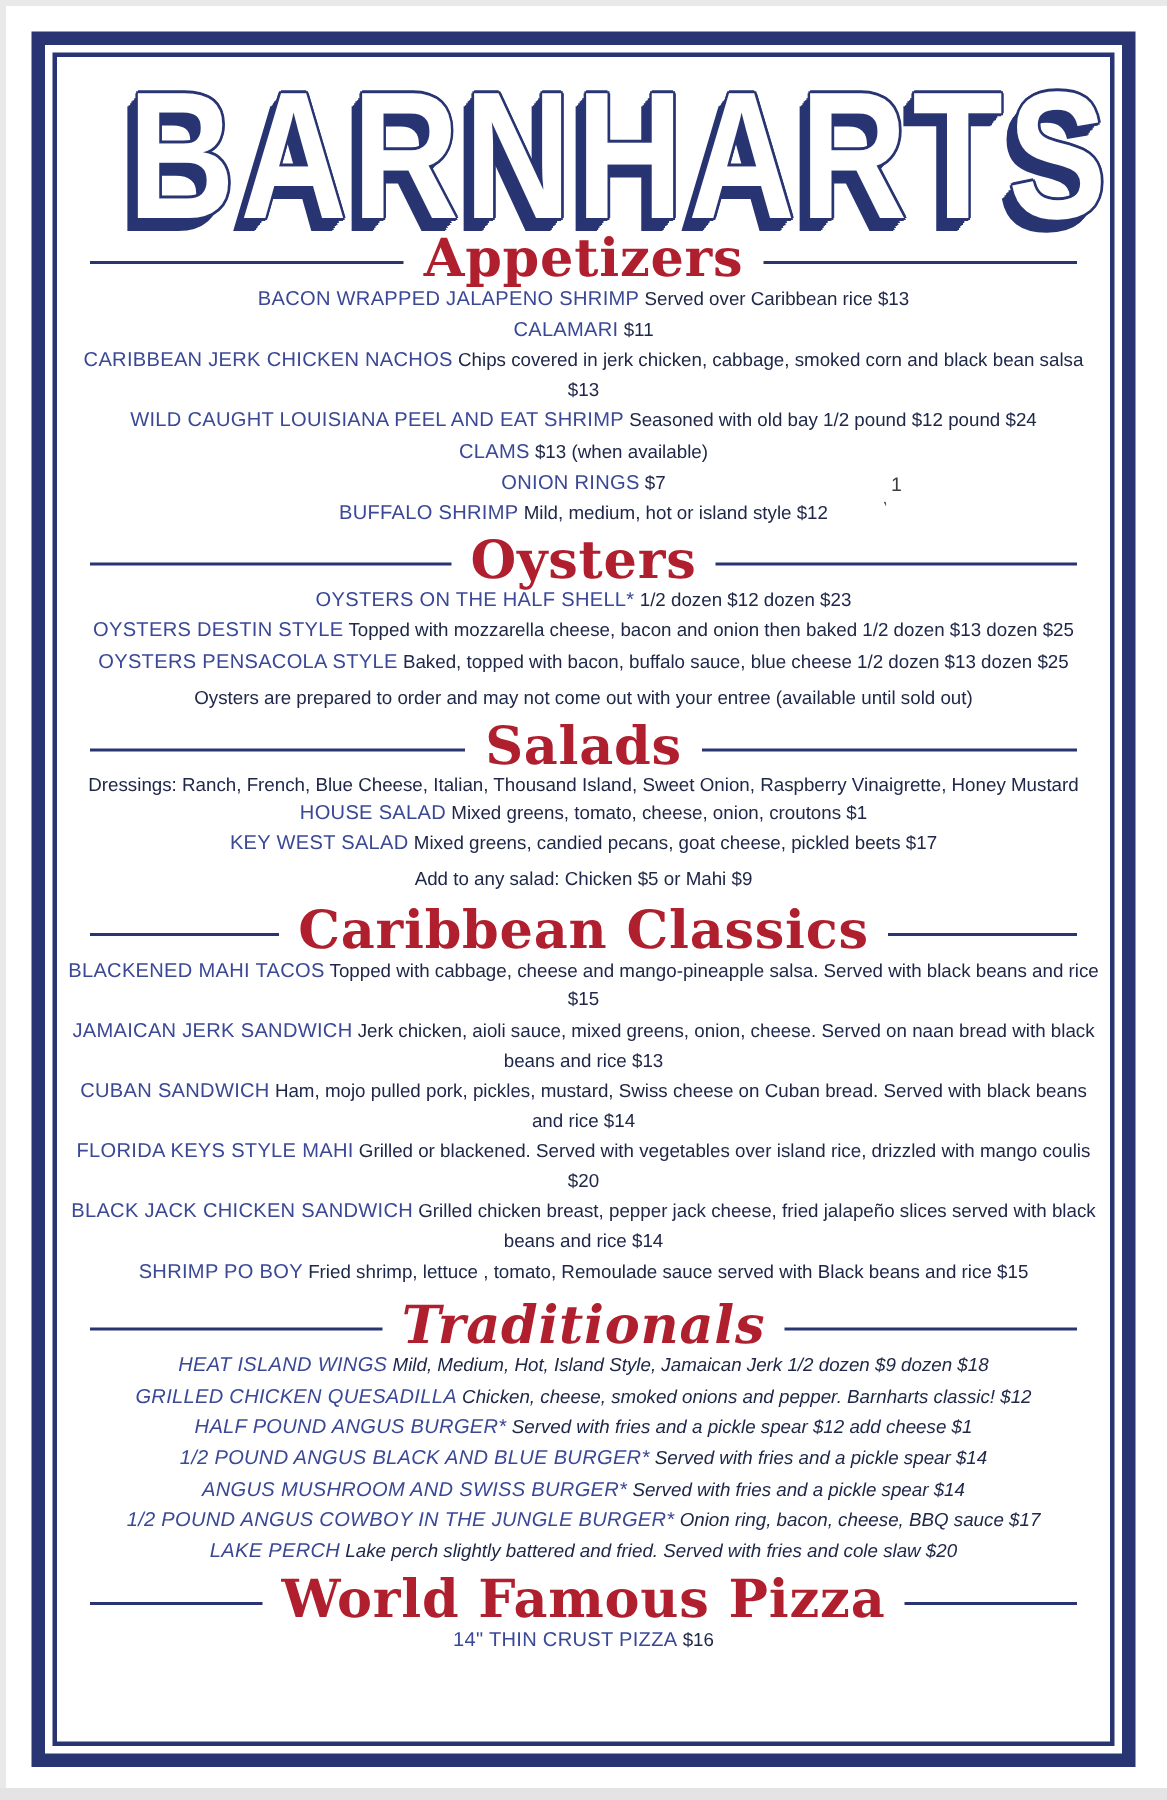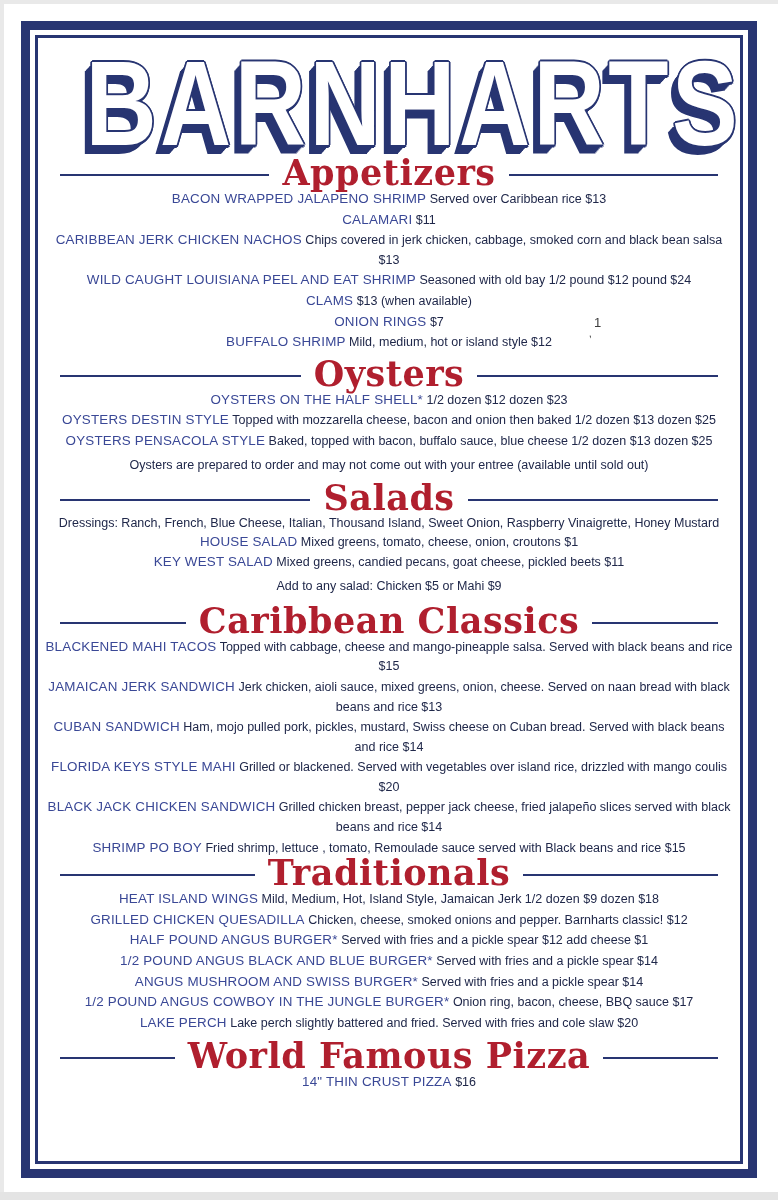--- a/index.html
+++ b/index.html
@@ -81,21 +81,21 @@
     font-size:12.5px;color:var(--ink);
     margin:6px 0 0;line-height:15px;
   }
   .section-note.intro{margin:3px 0 1px;}
 
   
   .section-appetizers{margin-top:4px;}
   .section-oysters{margin-top:6px;}
   .section-salads{margin-top:10px;}
   .section-caribbean-classics{margin-top:12px;}
-  .section-traditionals{margin-top:0;}
+  .section-traditionals{margin-top:11px;font-style:italic;}
   .section-world-famous-pizza{margin-top:8px;}
 
   
   .artifact{position:absolute;color:#3c3c3c;font-family:"Liberation Sans",sans-serif;}
   .artifact-1{left:594px;top:315px;font-size:13px;}
   .artifact-2{left:590px;top:333px;font-size:11px;transform:rotate(-18deg);}
 </style>
 </head>
 <body>
 
@@ -140,21 +140,21 @@
             </section>
             <section class="menu-section section-salads">
               <div class="section-header">
                 <span class="rule"></span>
                 <h2 class="section-title">Salads</h2>
                 <span class="rule"></span>
               </div>
               <p class="section-note intro">Dressings: Ranch, French, Blue Cheese, Italian, Thousand Island, Sweet Onion, Raspberry Vinaigrette, Honey Mustard</p>
               <div class="items">
                 <div class="menu-item"><span class="item-name">HOUSE SALAD</span> <span class="item-desc">Mixed greens, tomato, cheese, onion, croutons $1</span></div>
-                <div class="menu-item"><span class="item-name">KEY WEST SALAD</span> <span class="item-desc">Mixed greens, candied pecans, goat cheese, pickled beets $11</span></div>
+                <div class="menu-item"><span class="item-name">KEY WEST SALAD</span> <span class="item-desc">Mixed greens, candied pecans, goat cheese, pickled beets $17</span></div>
               </div>
               <p class="section-note">Add to any salad: Chicken $5 or Mahi $9</p>
             </section>
             <section class="menu-section section-caribbean-classics">
               <div class="section-header">
                 <span class="rule"></span>
                 <h2 class="section-title">Caribbean Classics</h2>
                 <span class="rule"></span>
               </div>
               <div class="items">

